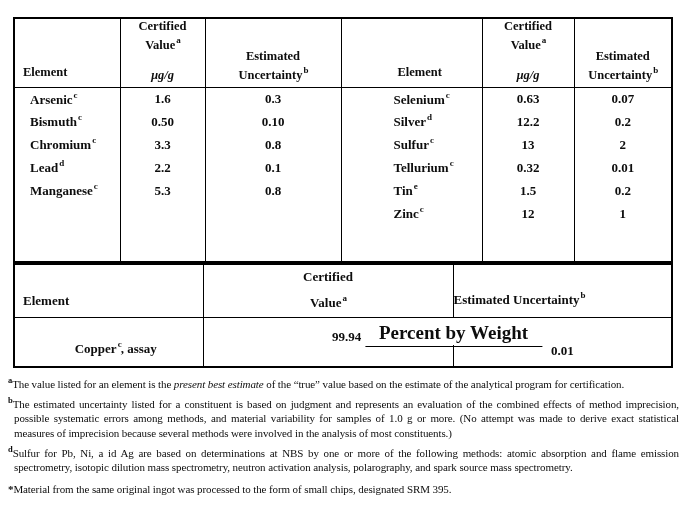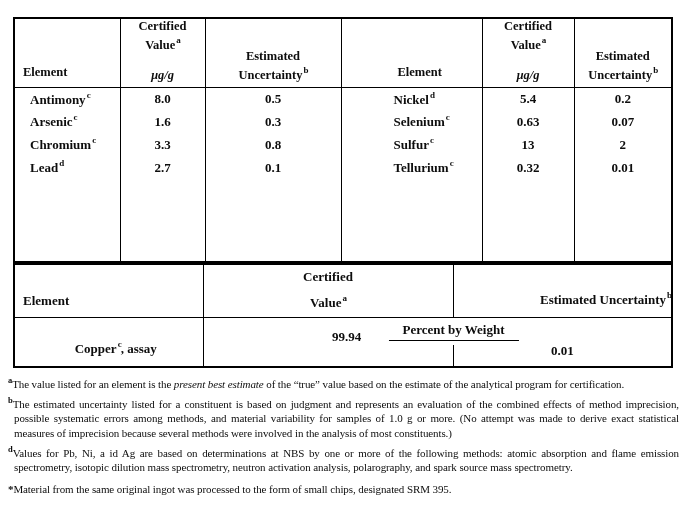--- a/index.html
+++ b/index.html
@@ -47,29 +47,29 @@
 
   
   .mid-tbl { left: 13px; top: 263px; width: 658px; height: 105px; font-size: 13px; border-top-width: 0; }
   .mid-tbl tr.mhrow { height: 53px; }
   .mid-tbl tr.mhrow td { border-bottom: 1.5px solid #000; vertical-align: bottom; }
   .mid-tbl td.vline { border-right: 1.5px solid #000; }
   .m-el      { text-align: left; padding: 0 0 8px 8px !important; }
   .m-cert    { text-align: center; padding-bottom: 6px !important; line-height: 15px; }
   .m-cert .hl { display: block; }
   .m-cert .hl + .hl { margin-top: 8px; }
-  .m-unc     { text-align: right; padding-bottom: 8px !important; }
+  .m-unc     { text-align: left; padding-bottom: 8px !important; }
   .m-copper  { vertical-align: bottom; text-align: center; padding: 0 0 9px 14px !important; }
   .m-rest    { position: relative; }
   .pbw {
     position: absolute; top: 4px; left: 250px;
     transform: translateX(-50%);
     border-bottom: 1.5px solid #000;
     padding: 0 14px 2px 14px;
-    white-space: nowrap; font-size: 13px;
+    white-space: nowrap; font-size: 19px;
   }
   .vdiv { position: absolute; left: 249px; top: 27px; bottom: 0; width: 1.5px; background: #000; }
   .val-cert { position: absolute; left: 36px; width: 214px; bottom: 21px; text-align: center; }
   .val-unc  { position: absolute; left: 250px; right: 0; bottom: 7px; text-align: center; }
 
   
   .footnotes {
     position: absolute; left: 8px; top: 373px; width: 671px;
     font-size: 11px; line-height: 14.6px; letter-spacing: -0.1px;
     text-align: justify;
@@ -112,50 +112,66 @@
         <span class="hl"><span>Value</span><sup class="s">a</sup></span>
         <span class="hl unit">µg/g</span>
       </td>
       <td class="hdr-mid lastcol">
         <span class="hl">Estimated</span>
         <span class="hl"><span>Uncertainty</span><sup class="s">b</sup></span>
       </td>
     </tr>
 
     <tr class="drow">
-      <td class="cell-el-left"><span>Antimony</span><sup class="s">c</sup></td>
-      <td class="cell-val">8.0</td>
-      <td class="cell-val">0.5</td>
-      <td class="cell-el-right"><span>Nickel</span><sup class="s">d</sup></td>
-      <td class="cell-val">5.4</td>
-      <td class="cell-val lastcol">0.2</td>
-    </tr>
-    <tr class="drow">
       <td class="cell-el-left"><span>Arsenic</span><sup class="s">c</sup></td>
       <td class="cell-val">1.6</td>
       <td class="cell-val">0.3</td>
       <td class="cell-el-right"><span>Selenium</span><sup class="s">c</sup></td>
       <td class="cell-val">0.63</td>
       <td class="cell-val lastcol">0.07</td>
     </tr>
     <tr class="drow">
+      <td class="cell-el-left"><span>Bismuth</span><sup class="s">c</sup></td>
+      <td class="cell-val">0.50</td>
+      <td class="cell-val">0.10</td>
+      <td class="cell-el-right"><span>Silver</span><sup class="s">d</sup></td>
+      <td class="cell-val">12.2</td>
+      <td class="cell-val lastcol">0.2</td>
+    </tr>
+    <tr class="drow">
       <td class="cell-el-left"><span>Chromium</span><sup class="s">c</sup></td>
       <td class="cell-val">3.3</td>
       <td class="cell-val">0.8</td>
       <td class="cell-el-right"><span>Sulfur</span><sup class="s">c</sup></td>
       <td class="cell-val">13</td>
       <td class="cell-val lastcol">2</td>
     </tr>
     <tr class="drow">
       <td class="cell-el-left"><span>Lead</span><sup class="s">d</sup></td>
-      <td class="cell-val">2.7</td>
+      <td class="cell-val">2.2</td>
       <td class="cell-val">0.1</td>
       <td class="cell-el-right"><span>Tellurium</span><sup class="s">c</sup></td>
       <td class="cell-val">0.32</td>
       <td class="cell-val lastcol">0.01</td>
+    </tr>
+    <tr class="drow">
+      <td class="cell-el-left"><span>Manganese</span><sup class="s">c</sup></td>
+      <td class="cell-val">5.3</td>
+      <td class="cell-val">0.8</td>
+      <td class="cell-el-right"><span>Tin</span><sup class="s">e</sup></td>
+      <td class="cell-val">1.5</td>
+      <td class="cell-val lastcol">0.2</td>
+    </tr>
+    <tr class="drow">
+      <td class="cell-el-left"></td>
+      <td class="cell-val"></td>
+      <td class="cell-val"></td>
+      <td class="cell-el-right"><span>Zinc</span><sup class="s">c</sup></td>
+      <td class="cell-val">12</td>
+      <td class="cell-val lastcol">1</td>
     </tr>
     <tr class="filler">
       <td></td>
           <td></td>
           <td></td>
       <td></td>
           <td></td>
           <td class="lastcol"></td>
     </tr>
     </tbody>
@@ -188,17 +204,17 @@
         <div class="val-cert">99.94</div>
         <div class="val-unc">0.01</div>
       </td>
     </tr>
     </tbody>
   </table>
 
   <div class="footnotes">
     <p class="fn"><sup class="fm">a</sup><span>The value listed for an element is the </span><i>present best estimate</i><span> of the “true” value based on the estimate of the analytical program for certification.</span></p>
     <p class="fn"><sup class="fm">b</sup><span>The estimated uncertainty listed for a constituent is based on judgment and represents an evaluation of the combined effects of method imprecision, possible systematic errors among methods, and material variability for samples of 1.0 g or more.  (No attempt was made to derive exact statistical measures of imprecision because several methods were involved in the analysis of most constituents.)</span></p>
-    <p class="fn"><sup class="fm">d</sup><span>Values for Pb, Ni, a id Ag are based on determinations at NBS by one or more of the following methods:  atomic absorption and flame emission spectrometry, isotopic dilution mass spectrometry, neutron activation analysis, polarography, and spark source mass spectrometry.</span></p>
+    <p class="fn"><sup class="fm">d</sup><span>Sulfur for Pb, Ni, a id Ag are based on determinations at NBS by one or more of the following methods:  atomic absorption and flame emission spectrometry, isotopic dilution mass spectrometry, neutron activation analysis, polarography, and spark source mass spectrometry.</span></p>
     <p class="fn star"><span class="fm-star">*</span><span>Material from the same original ingot was processed to the form of small chips, designated SRM 395.</span></p>
   </div>
 
 </div>
 
 </body></html>

